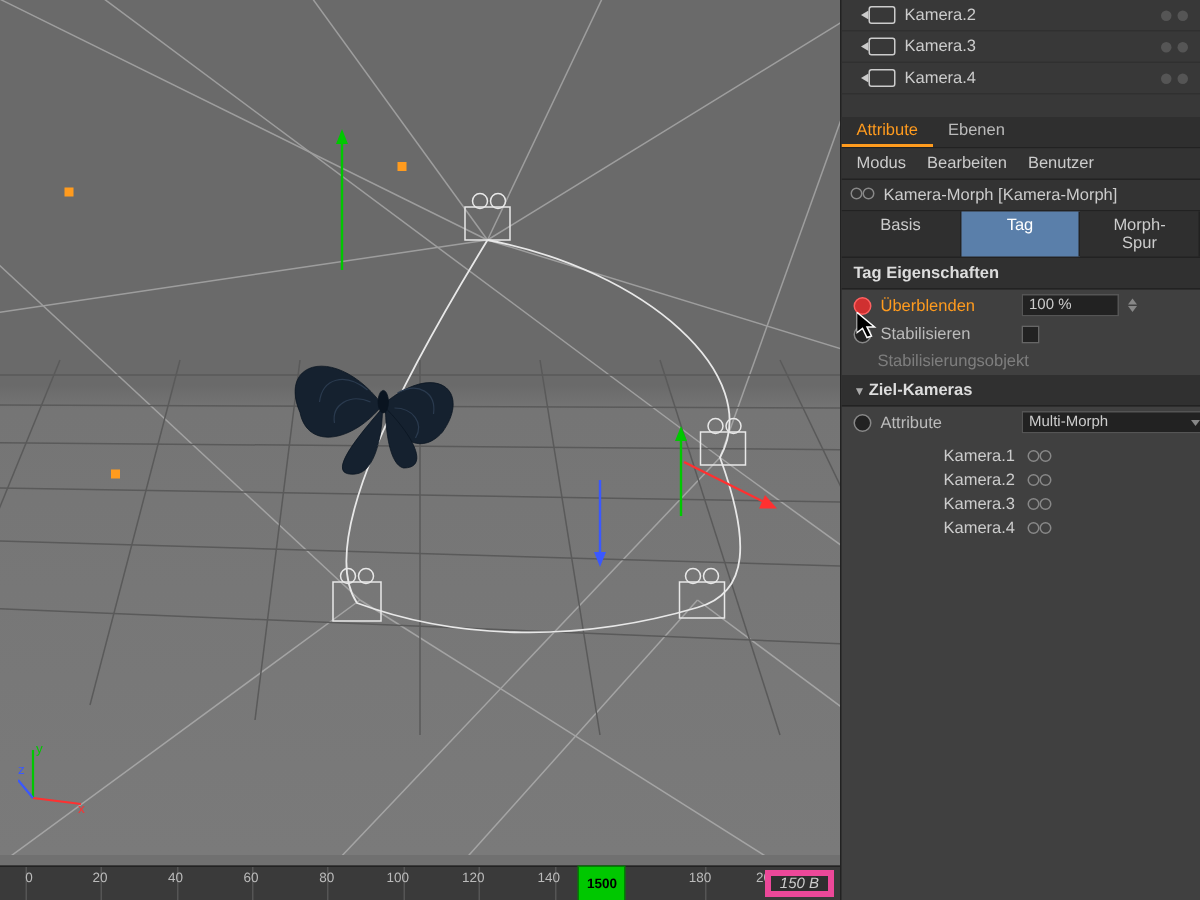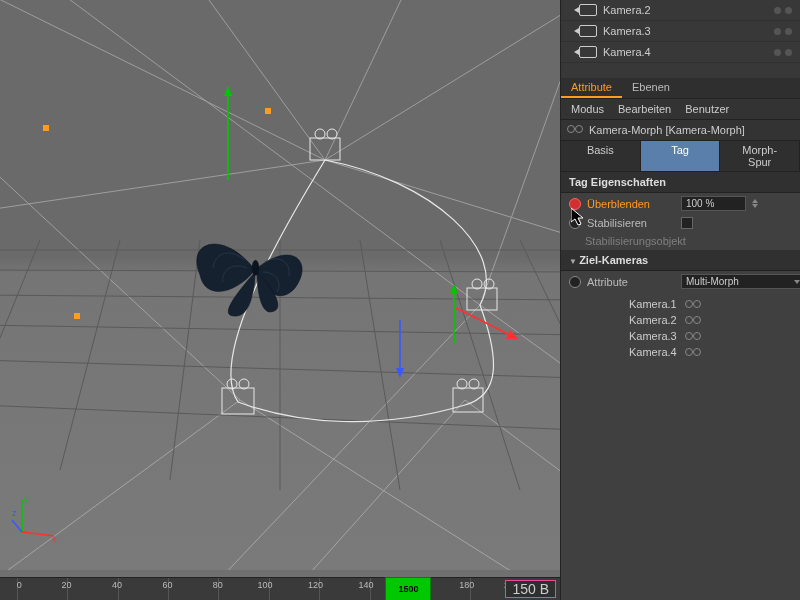--- a/index.html
+++ b/index.html
@@ -3,22 +3,22 @@
 <meta charset="utf-8">
 <style>
 html,body{margin:0;padding:0;width:800px;height:600px;overflow:hidden;background:#707070;font-family:Arial,sans-serif;font-size:11px;color:#ccc}
 #viewport{position:absolute;left:0;top:0;width:560px;height:570px;background:linear-gradient(#6a6a6a 0%,#6a6a6a 45%,#757575 48%,#7a7a7a 100%)}
 #grid{position:absolute;left:0;top:0;width:100%;height:100%}
 .nav-gizmo{position:absolute;left:12px;bottom:28px;width:50px;height:50px;pointer-events:none}
 #timeline{position:absolute;left:0;bottom:0;height:22px;width:560px;background:#3a3a3a;border-top:1px solid #222;display:flex;align-items:center}
 .tl-track { position:relative; flex:1; height:22px; background:#3a3a3a;}
 .tl-label { position:absolute; top:2px; font-size:9px; color:#bbb;}
 .tl-tick  { position:absolute; top:0; bottom:0; width:1px; background:#555;}
-.tl-box   { position:absolute; right:4px; top:2px; bottom:2px; display:flex; align-items:center; justify-content:center; color:#ccc; font-size:14px; padding:0 6px; background:#2f2f2f; border:1px solid #ec4899;}
-.playhead { position:absolute; top:0; bottom:0; width:44px; background:#00c800; color:#000; font-size:9px; display:flex; align-items:center; justify-content:center; font-weight:bold; box-shadow:0 0 0 1px #008000;}
+.tl-box   { position:absolute; right:4px; top:2px; bottom:2px; display:flex; align-items:center; justify-content:center; color:#ccc; font-size:10px; padding:0 6px; background:#2f2f2f; border:4px solid #ec4899;font-style:italic;}
+.playhead { position:absolute; top:0; bottom:0; width:30px; background:#00c800; color:#000; font-size:9px; display:flex; align-items:center; justify-content:center; font-weight:bold; box-shadow:0 0 0 1px #008000;}
 
 #objlist{position:absolute;left:560px;top:0;right:0;height:78px;background:#383838;border-left:1px solid #222}
 .obj-row{height:20px;display:flex;align-items:center;padding-left:18px;border-bottom:1px solid #303030;cursor:pointer}
 .cam-icon{width:16px;height:10px;border:1px solid #ccc;border-radius:2px;margin-right:6px;position:relative}
 .cam-icon:after{content:"";position:absolute;left:-6px;top:2px;width:0;height:0;border-top:3px solid transparent;border-bottom:3px solid transparent;border-right:5px solid #ccc}
 .obj-dots{margin-left:auto;display:flex;gap:4px;margin-right:8px}
 .dot{width:7px;height:7px;border-radius:50%;background:#555}
 #attr-panel{position:absolute;left:560px;top:78px;right:0;bottom:0;background:#404040;border-left:1px solid #222;overflow:hidden}
 .tabs{display:flex;height:20px;background:#2f2f2f;border-bottom:1px solid #222}
 .tab{padding:3px 10px;color:#bbb;cursor:pointer;font-size:11px}

